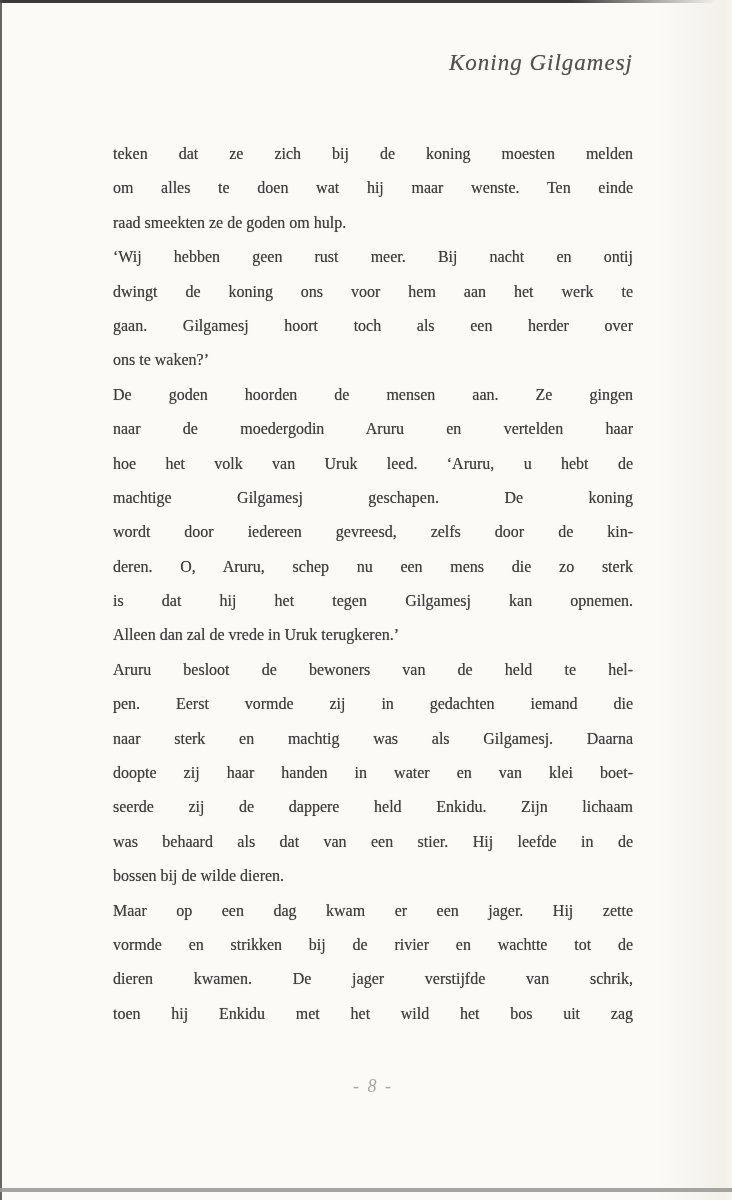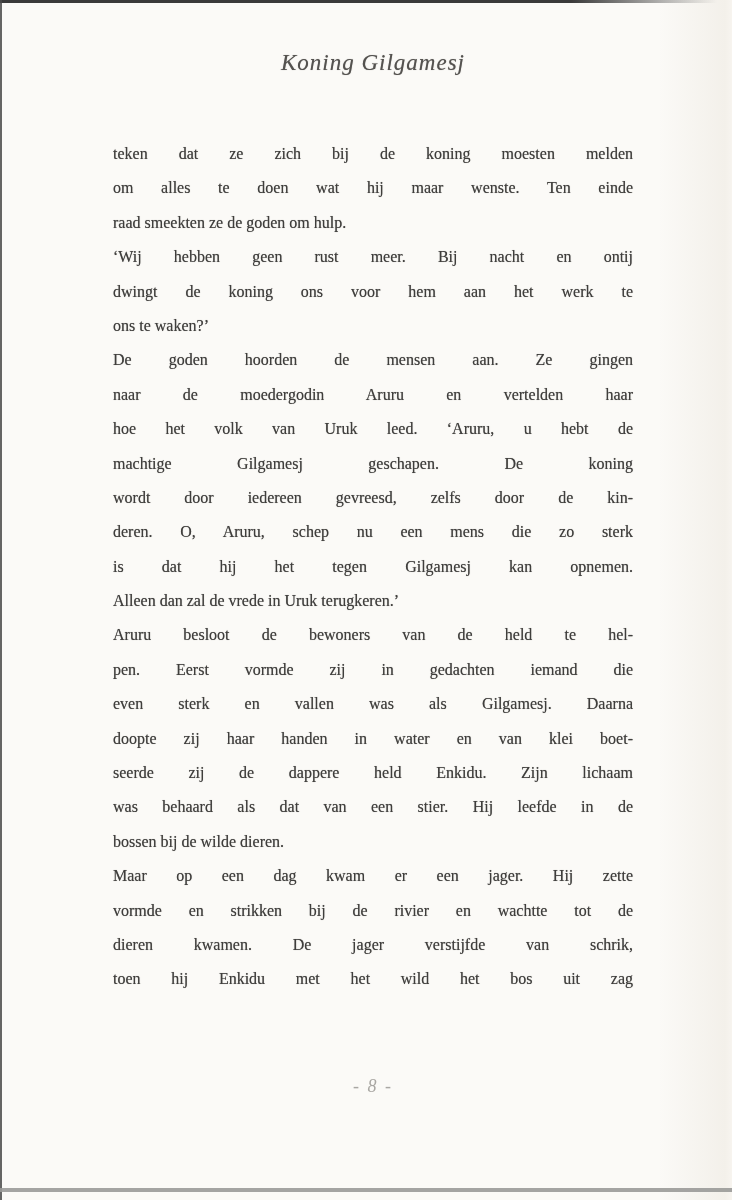--- a/index.html
+++ b/index.html
@@ -33,21 +33,21 @@
     opacity:.85;
   }
   .bottom-rule{
     position:absolute;left:0;top:1188px;width:732px;height:4px;
     background:var(--bottom-rule);
     opacity:.9;
   }
   .running-header{
     position:absolute;
     left:113px;width:520px;top:50px;
-    text-align:center;
+    text-align:right;
     font-style:italic;
     font-size:23px;
     letter-spacing:1px;
     color:var(--header-ink);
     text-shadow:0 0 .8px rgba(84,82,79,.6);
   }
   .text-block{
     position:absolute;
     left:113px;top:137px;width:520px;
     font-size:16px;
@@ -81,32 +81,33 @@
 <div class="scan">
   <div class="edge-top"></div>
   <div class="edge-left"></div>
   <div class="running-header">Koning Gilgamesj</div>
   <div class="text-block">
       <div class="line">teken dat ze zich bij de koning moesten melden</div>
       <div class="line">om alles te doen wat hij maar wenste. Ten einde</div>
       <div class="line end">raad smeekten ze de goden om hulp.</div>
       <div class="line">‘Wij hebben geen rust meer. Bij nacht en ontij</div>
       <div class="line">dwingt de koning ons voor hem aan het werk te</div>
+      <div class="line">gaan. Gilgamesj hoort toch als een herder over</div>
       <div class="line end">ons te waken?’</div>
       <div class="line">De goden hoorden de mensen aan. Ze gingen</div>
       <div class="line">naar de moedergodin Aruru en vertelden haar</div>
       <div class="line">hoe het volk van Uruk leed. ‘Aruru, u hebt de</div>
       <div class="line">machtige Gilgamesj geschapen. De koning</div>
       <div class="line">wordt door iedereen gevreesd, zelfs door de kin-</div>
       <div class="line">deren. O, Aruru, schep nu een mens die zo sterk</div>
       <div class="line">is dat hij het tegen Gilgamesj kan opnemen.</div>
       <div class="line end">Alleen dan zal de vrede in Uruk terugkeren.’</div>
       <div class="line">Aruru besloot de bewoners van de held te hel-</div>
       <div class="line">pen. Eerst vormde zij in gedachten iemand die</div>
-      <div class="line">even sterk en vallen was als Gilgamesj. Daarna</div>
+      <div class="line">naar sterk en machtig was als Gilgamesj. Daarna</div>
       <div class="line">doopte zij haar handen in water en van klei boet-</div>
       <div class="line">seerde zij de dappere held Enkidu. Zijn lichaam</div>
       <div class="line">was behaard als dat van een stier. Hij leefde in de</div>
       <div class="line end">bossen bij de wilde dieren.</div>
       <div class="line">Maar op een dag kwam er een jager. Hij zette</div>
       <div class="line">vormde en strikken bij de rivier en wachtte tot de</div>
       <div class="line">dieren kwamen. De jager verstijfde van schrik,</div>
       <div class="line">toen hij Enkidu met het wild het bos uit zag</div>
     </div>
   <div class="page-number">- 8 -</div>

